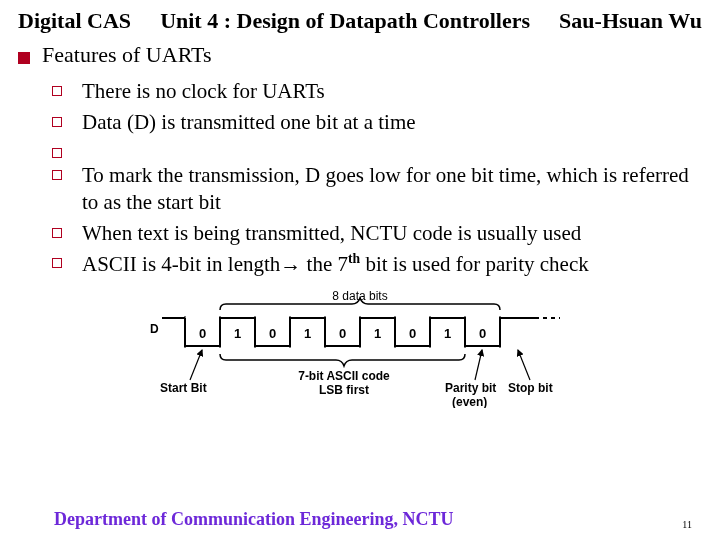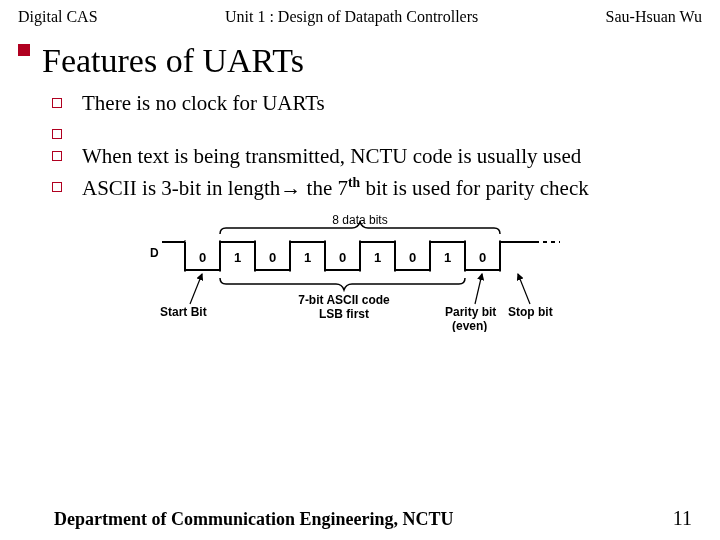--- a/index.html
+++ b/index.html
@@ -9,43 +9,42 @@
     font-family:"Times New Roman",Times,serif;
     color:#000;
     position:relative;
     box-sizing:border-box;
   }
   .header{
     display:flex;
     justify-content:space-between;
     align-items:flex-end;
     padding:8px 18px 2px 18px;
-    font-weight:normal;
-    font-size:16px;
+    font-weight:bold;
+    font-size:22px;
   }
   .header .mid{text-align:center;flex:1;}
   .header .left,.header .right{white-space:nowrap;}
   .content{
     padding:6px 18px 0 18px;
   }
   .h1row{
     display:flex;
     align-items:flex-start;
     gap:12px;
     margin-bottom:10px;
   }
   .bullet-sq{
     width:12px;height:12px;
     background:#b00020;
     margin-top:10px;
     flex:none;
   }
   .h1{
-    font-size:34px;
-    margin-top:8px;
+    font-size:22px;
   }
   ul.sub{
     list-style:none;
     margin:0 0 0 34px;
     padding:0;
   }
   ul.sub li{
     display:flex;
     align-items:flex-start;
     gap:20px;
@@ -67,26 +66,26 @@
   }
   .footer{
     position:absolute;
     left:0;right:0;bottom:10px;
     display:flex;
     justify-content:space-between;
     align-items:flex-end;
     padding:0 28px 0 54px;
   }
   .footer .dept{
-    color:#000000;
+    color:#6d28d9;
     font-weight:bold;
     font-size:18px;
   }
   .footer .page{
-    font-size:20px;
+    font-size:10px;
   }
   .dlabel{
     font-family:Arial,Helvetica,sans-serif;
     font-size:12px;
     fill:#000;
   }
   .dlabelB{
     font-family:Arial,Helvetica,sans-serif;
     font-size:12px;
     font-weight:bold;
@@ -98,46 +97,54 @@
     font-weight:bold;
     fill:#000;
     text-anchor:middle;
   }
 </style>
 </head>
 <body>
 
 <div class="header">
   <span class="left">Digital CAS</span>
-  <span class="mid">Unit 1 : Design of Datapath Controllers</span>
+  <span class="mid">Unit 4 : Design of Datapath Controllers</span>
   <span class="right">Sau-Hsuan Wu</span>
 </div>
 
 <div class="content">
   <div class="h1row">
     <span class="bullet-sq"></span>
     <span class="h1">Features of UARTs</span>
   </div>
 
   <ul class="sub">
     <li>
       <span class="bullet-open"></span>
       <span>There is no clock for UARTs</span>
     </li>
     <li>
       <span class="bullet-open"></span>
+      <span>Data (D) is transmitted one bit at a time</span>
+    </li>
+    <li>
+      <span class="bullet-open"></span>
+    </li>
+    <li>
+      <span class="bullet-open"></span>
+      <span>To mark the transmission, D goes low for one bit time, which is referred to as the start bit</span>
     </li>
     <li>
       <span class="bullet-open"></span>
       <span>When text is being transmitted, NCTU code is usually used</span>
     </li>
     <li>
       <span class="bullet-open"></span>
       <span>
-        <span>ASCII is 3-bit in length</span>→<span> the 7</span><sup>th</sup><span> bit is used for parity check</span>
+        <span>ASCII is 4-bit in length</span>→<span> the 7</span><sup>th</sup><span> bit is used for parity check</span>
       </span>
     </li>
   </ul>
 
   <svg class="diagram" width="460" height="120" viewBox="0 0 460 120">
 
     <text class="dlabel" x="230" y="12" text-anchor="middle">8 data bits</text>
 
     <path d="M90 22 Q90 16 96 16 L222 16 Q228 16 230 10 Q232 16 238 16 L364 16 Q370 16 370 22" fill="none" stroke="#000" stroke-width="1.5"></path>
 

